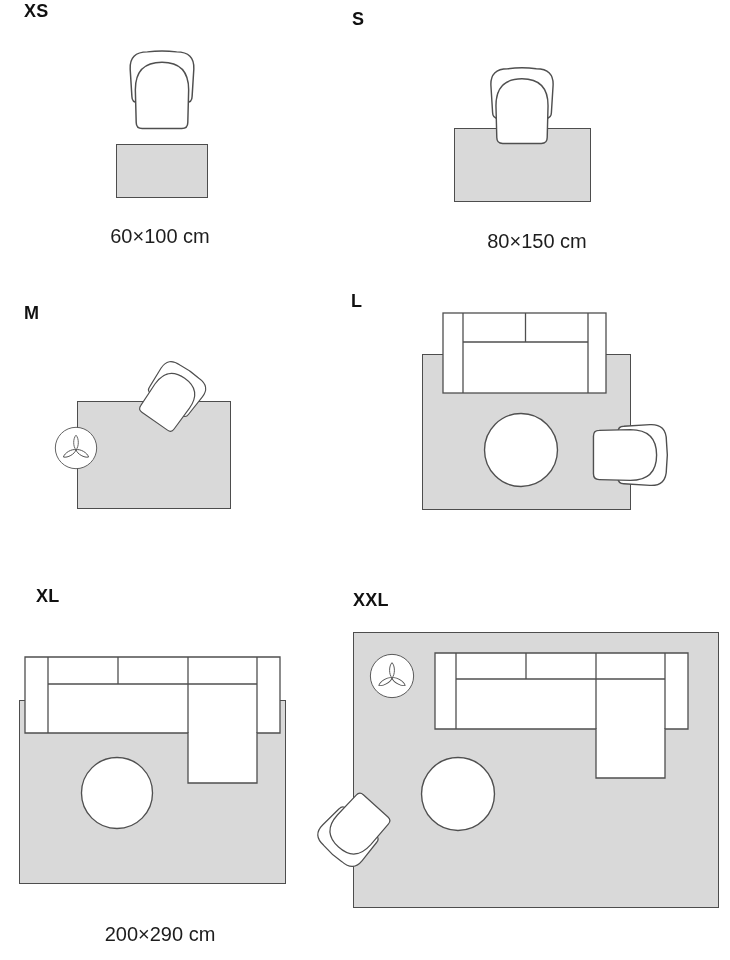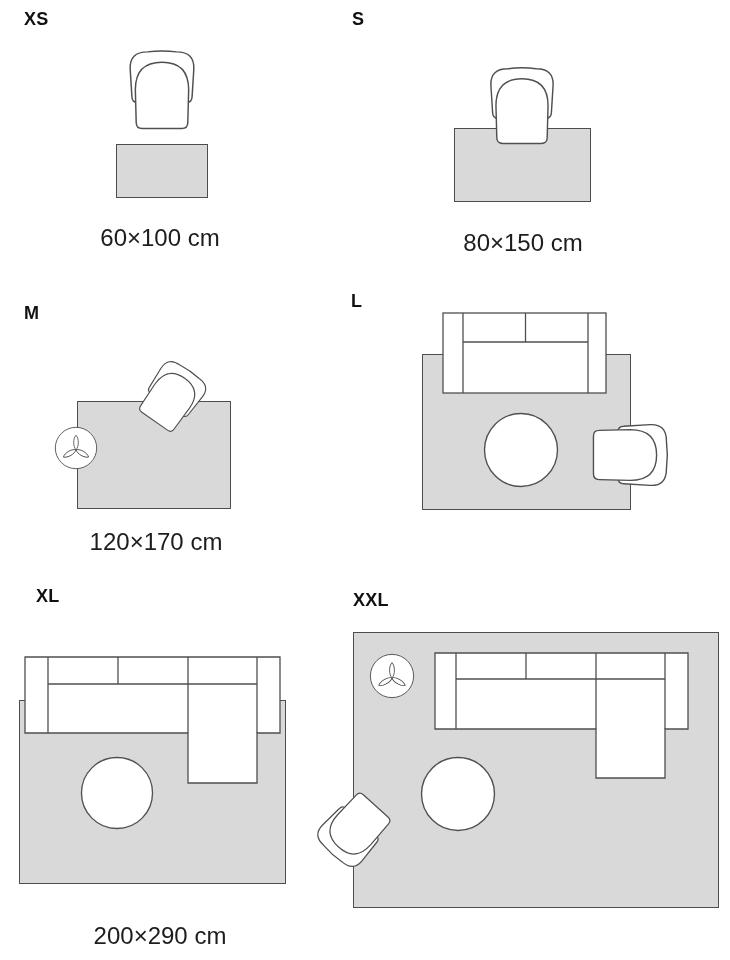--- a/index.html
+++ b/index.html
@@ -19,21 +19,21 @@
     font-family:"Liberation Sans", sans-serif;
     overflow:hidden;
   }
   .abs{position:absolute;}
   .size-label{
     font-size:18px;font-weight:700;color:var(--label-color);
     letter-spacing:.2px;line-height:1;
   }
   .dim-text{
     width:220px;text-align:center;
-    font-size:24px;font-weight:400;color:var(--dimension-color);
+    font-size:20px;font-weight:400;color:var(--dimension-color);
     line-height:1;
   }
   .rug{
     background:var(--rug-fill);
     border:1px solid var(--rug-border);
     box-sizing:border-box;
   }
   svg.furn{display:block;overflow:visible;}
   .fshape{fill:var(--furniture-fill);stroke:var(--furniture-stroke);}
   .fline{stroke:var(--furniture-stroke);fill:none;}
@@ -54,43 +54,42 @@
       <path class="fline" stroke-width="2" transform="rotate(240 50 54)" d="M50,54 C43,47 43,28 50,21 C57,28 57,47 50,54 Z"></path>
     </symbol>
     <symbol id="sym-ottoman" viewBox="0 0 100 100">
       <circle class="fshape" stroke-width="1.8" cx="50" cy="50" r="48"></circle>
     </symbol>
   </defs>
 </svg>
 
 <div class="canvas">
 
-  <div class="abs size-label" style="left:24px;top:10px">XS</div>
+  <div class="abs size-label" style="left:24px;top:2px">XS</div>
   <svg class="abs furn" style="left:119px;top:44px" width="86" height="88" viewBox="0 0 100 100">
       <use href="#sym-armchair"></use>
     </svg>
   <div class="abs rug" style="left:116px;top:144px;width:92px;height:54px"></div>
   <div class="abs dim-text" style="left:50px;top:226px">60×100 cm</div>
 
   <div class="abs size-label" style="left:352px;top:10px">S</div>
   <div class="abs rug" style="left:454px;top:128px;width:137px;height:74px"></div>
   <svg class="abs furn" style="left:480px;top:60px" width="84" height="88" viewBox="0 0 100 100">
       <use href="#sym-armchair"></use>
     </svg>
-  <div class="abs dim-text" style="left:413px;top:231px">80×150 cm</div>
+  <div class="abs dim-text" style="left:427px;top:231px">80×150 cm</div>
 
   <div class="abs size-label" style="left:24px;top:304px">M</div>
   <div class="abs rug" style="left:77px;top:401px;width:154px;height:108px"></div>
   <svg class="abs furn" style="left:139px;top:361px;transform:rotate(35deg)" width="68" height="68" viewBox="0 0 100 100">
       <use href="#sym-armchair"></use>
     </svg>
   <svg class="abs furn" style="left:54px;top:426px" width="44" height="44" viewBox="0 0 100 100">
       <use href="#sym-plant"></use>
     </svg>
-  <div class="abs dim-text" style="left:46px;top:530px">120×170 cm</div>
 
   <div class="abs size-label" style="left:351px;top:292px">L</div>
   <div class="abs rug" style="left:422px;top:354px;width:209px;height:156px"></div>
   <svg class="abs furn" style="left:442px;top:312px" width="166" height="83" viewBox="0 0 166 83">
     <rect class="fshape" stroke-width="1.3" x="1" y="1" width="163" height="80"></rect>
     <line class="fline" stroke-width="1.3" x1="21" y1="1" x2="21" y2="81"></line>
     <line class="fline" stroke-width="1.3" x1="146" y1="1" x2="146" y2="81"></line>
     <line class="fline" stroke-width="1.3" x1="21" y1="30" x2="146" y2="30"></line>
     <line class="fline" stroke-width="1.3" x1="83.5" y1="1" x2="83.5" y2="30"></line>
   </svg>

